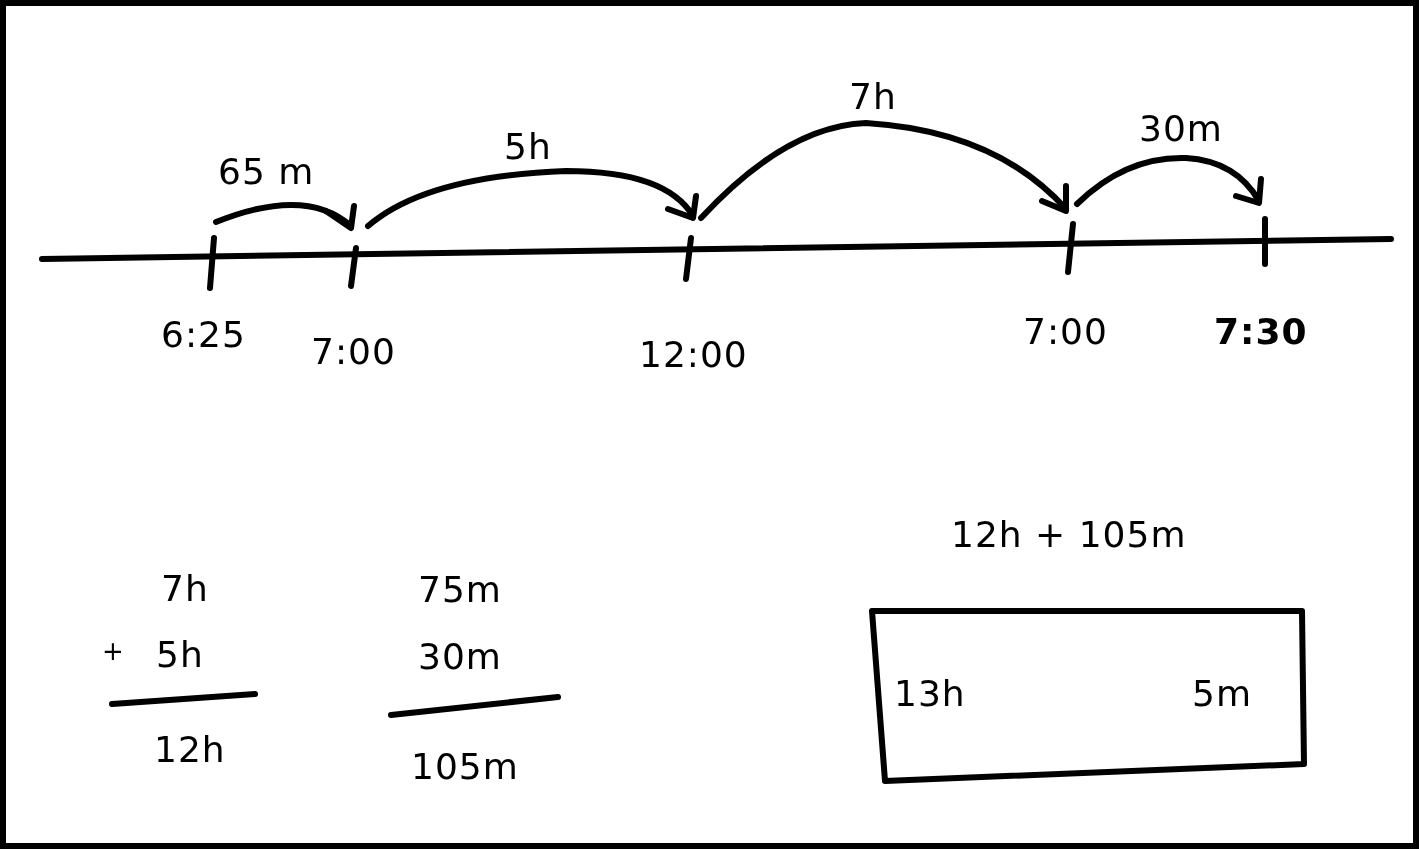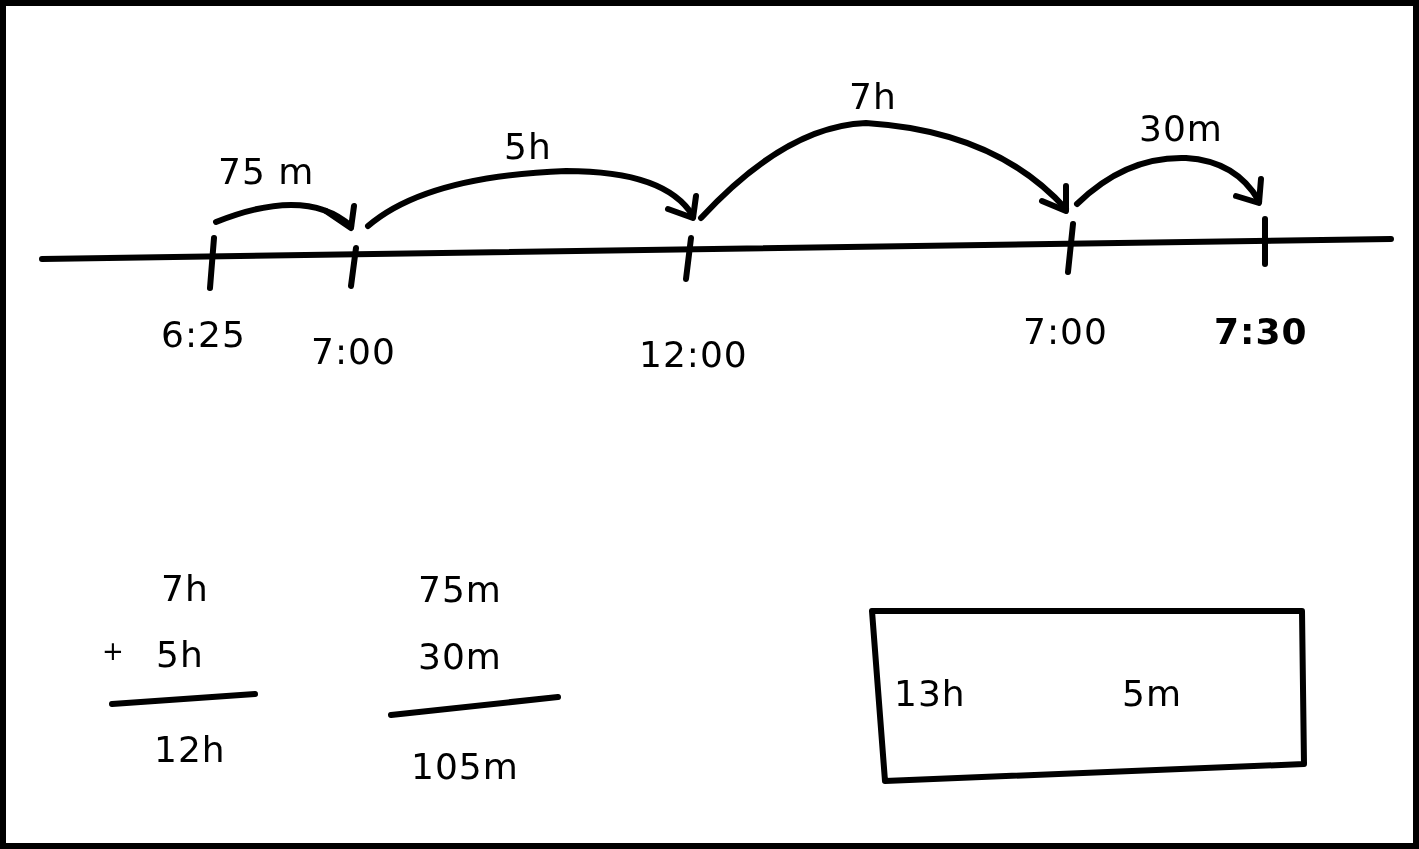--- a/index.html
+++ b/index.html
@@ -32,29 +32,30 @@
       <path d="M866 605 L1296 605 L1298 758 L879 775 Z"></path>
     </g>
   </svg>
 
   <div class="t" style="left:155px;top:308px;">6:25</div>
   <div class="t" style="left:305px;top:325px;">7:00</div>
   <div class="t" style="left:633px;top:328px;text-align:center;">12:00</div>
   <div class="t" style="left:1017px;top:305px;">7:00</div>
   <div class="t" style="left:1208px;top:305px;font-weight:bold;">7:30</div>
 
-  <div class="t" style="left:212px;top:145px;">75 m</div>
+  <div class="t" style="left:212px;top:145px;">65 m</div>
   <div class="t" style="left:498px;top:120px;">5h</div>
   <div class="t" style="left:843px;top:70px;">7h</div>
   <div class="t" style="left:1133px;top:102px;">30m</div>
 
   <div class="t" style="left:155px;top:562px;">7h</div>
   <div class="t" style="left:96px;top:630px;font-size:26px;">+</div>
   <div class="t" style="left:150px;top:628px;">5h</div>
   <div class="t" style="left:148px;top:723px;text-align:center;">12h</div>
 
   <div class="t" style="left:412px;top:563px;text-align:center;">75m</div>
   <div class="t" style="left:412px;top:630px;">30m</div>
   <div class="t" style="left:405px;top:740px;">105m</div>
 
+  <div class="t" style="left:945px;top:508px;">12h + 105m</div>
   <div class="t" style="left:888px;top:667px;">13h</div>
-  <div class="t" style="left:1116px;top:667px;">5m</div>
+  <div class="t" style="left:1186px;top:667px;">5m</div>
 </div>
 
 </body></html>

